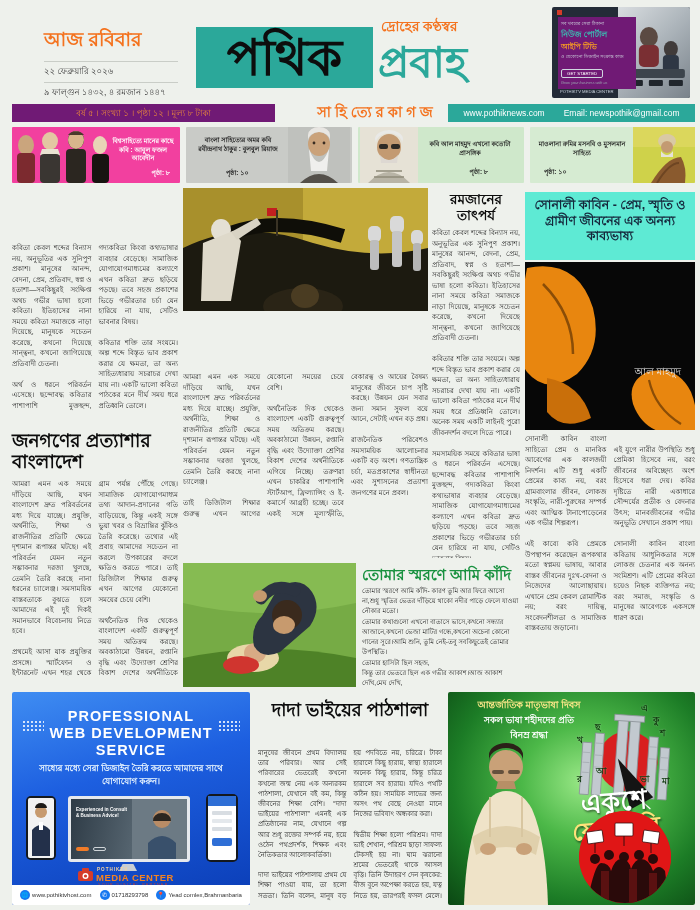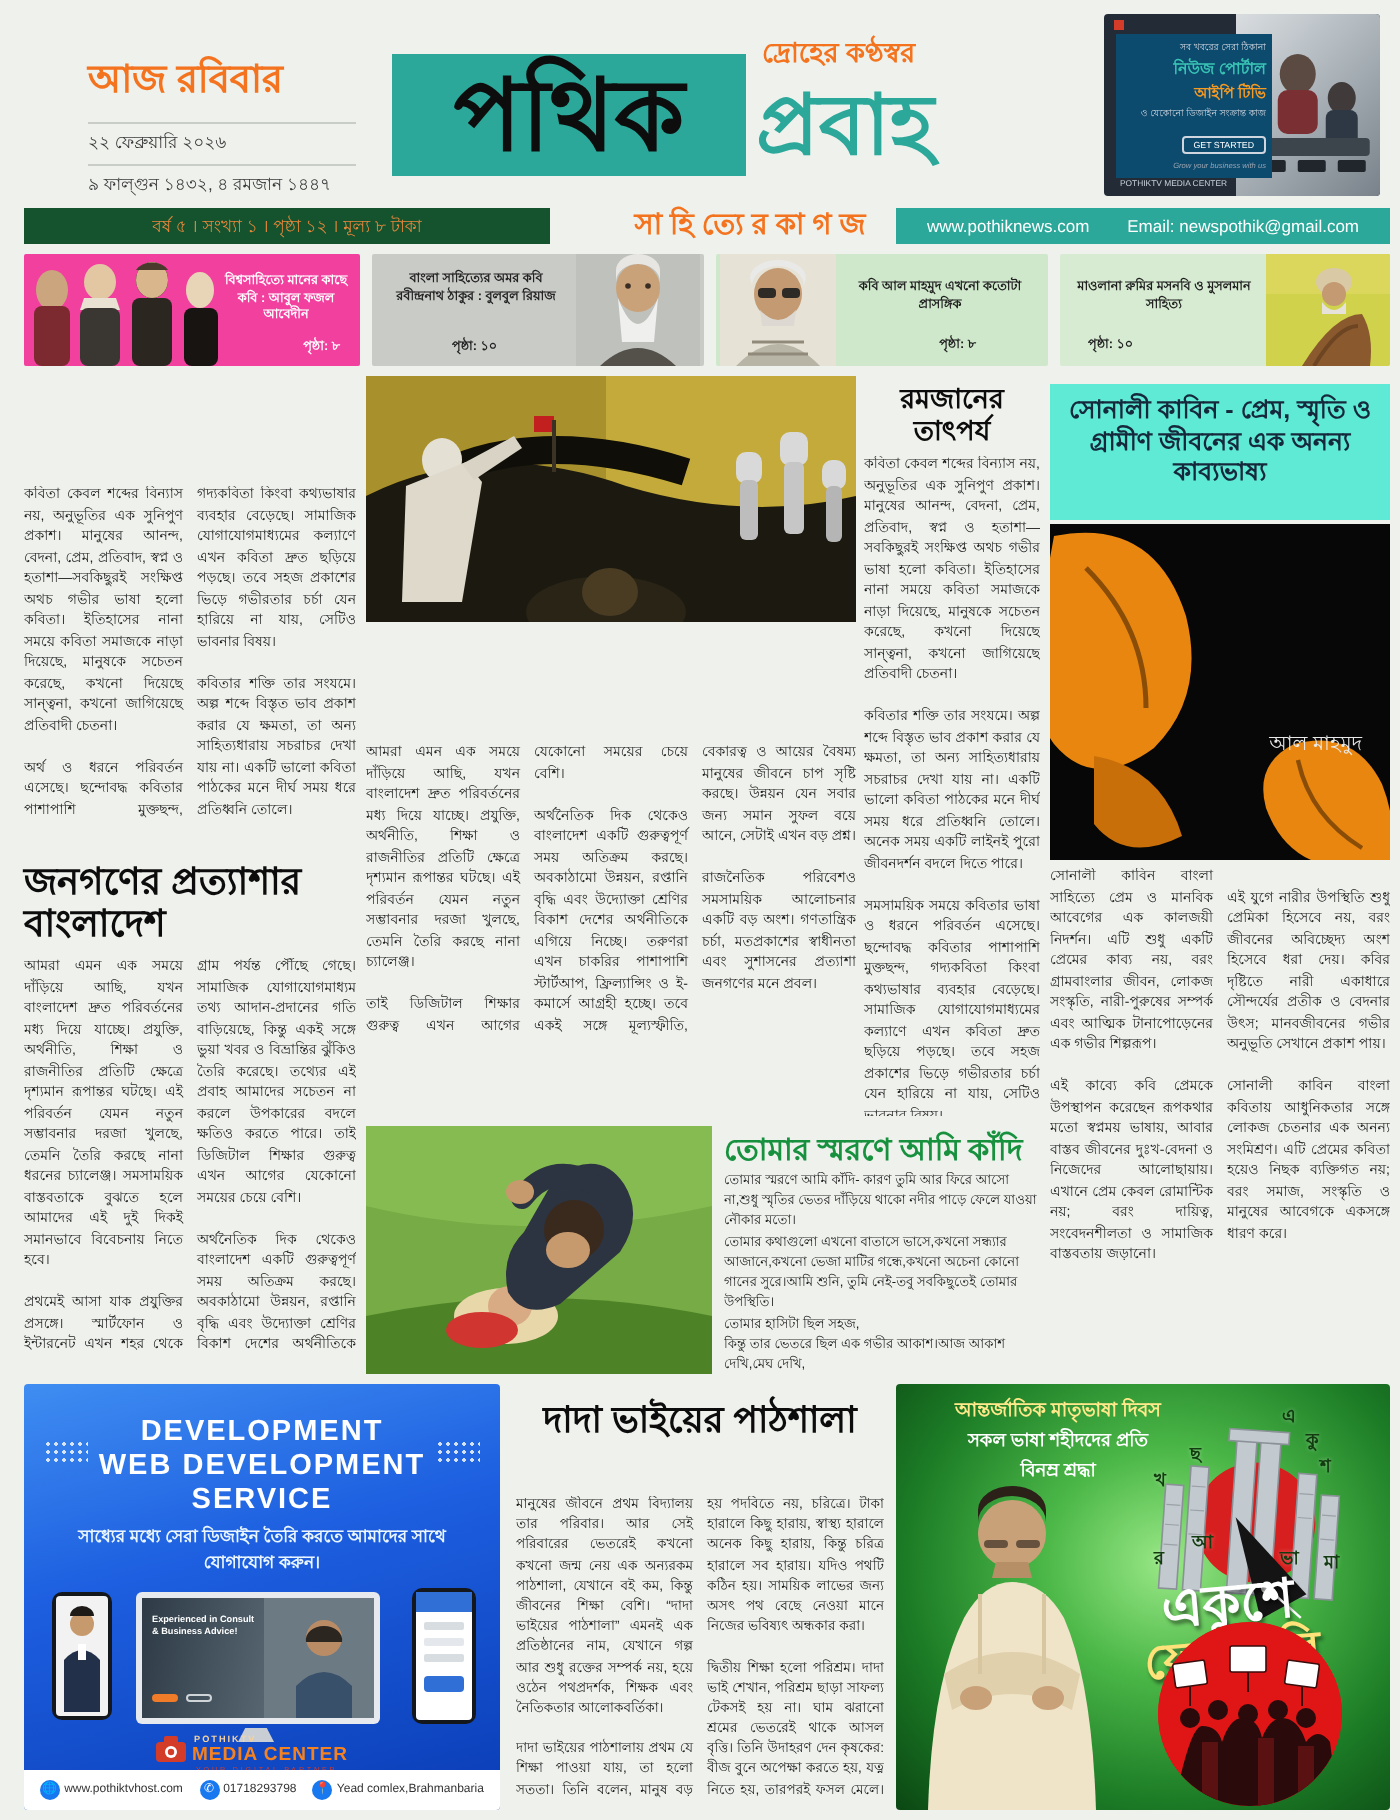--- a/index.html
+++ b/index.html
@@ -7,29 +7,29 @@
   #page { position:relative; width:700px; height:910px; background:#eef1ec; overflow:hidden; margin:0 auto; }
   .abs { position:absolute; }
 
   
   .date-title { color:#f4731f; font-weight:bold; font-size:19px; }
   .date-sub { color:#3a3a3a; font-size:8.5px; padding:3px 0; border-top:1px solid #c9cdc7; }
   .masthead-box { background:#2ba89a; display:flex; align-items:center; justify-content:center; }
   .masthead1 { color:#0d0d0d; font-weight:bold; font-size:50px; line-height:1; }
   .masthead2 { color:#2ba89a; font-weight:bold; font-size:42px; line-height:1; }
   .tagline { color:#f4731f; font-weight:bold; font-size:13.5px; }
-  .issue-bar { background:#14532d; color:#e8873c; font-size:8.5px; text-align:center; line-height:18px; }
+  .issue-bar { background:#701a75; color:#e8873c; font-size:8.5px; text-align:center; line-height:18px; }
   .category { color:#f4731f; font-weight:bold; font-size:14.5px; text-align:center; }
   .contact-bar { background:#2ba89a; color:#ffffff; font-size:8.5px; line-height:18px; display:flex; justify-content:space-around; padding:0 6px; }
 
   
   .top-ad { background:#232b37; overflow:hidden; border-radius:2px; cursor:pointer; }
   .top-ad-photo { position:absolute; right:0; top:0; width:52%; height:100%;
      background:linear-gradient(135deg,#d9dde0 0%,#aeb6bc 45%,#79828a 100%); }
-  .top-ad-card { position:absolute; left:6px; top:10px; width:78px; height:72px; background:#0c4a6e; padding:3px; text-align:right; }
+  .top-ad-card { position:absolute; left:6px; top:10px; width:78px; height:72px; background:#701a75; padding:3px; text-align:left; }
   .ta-line { color:#cfd6df; font-size:4.6px; }
   .ta-t1 { color:#39c3b4; font-weight:bold; font-size:8px; }
   .ta-t2 { color:#f59a23; font-weight:bold; font-size:7.5px; }
   .ta-btn { display:inline-block; margin-top:2px; border:1px solid #cfd6df; color:#fff; font-size:4.4px; padding:1px 5px; border-radius:2px; }
   .ta-tag { color:#9aa4b0; font-size:3.8px; font-style:italic; margin-top:2px; }
   .ta-brand { position:absolute; left:8px; bottom:4px; color:#c9d2dc; font-size:4.2px; }
 
   
   .feat { top:127px; height:56px; overflow:hidden; border-radius:1px; cursor:pointer; }
   .feat-title { font-size:6.4px; font-weight:bold; line-height:1.35; text-align:center; }
@@ -286,21 +286,21 @@
 
 এই কাব্যে কবি প্রেমকে উপস্থাপন করেছেন রূপকথার মতো স্বপ্নময় ভাষায়, আবার বাস্তব জীবনের দুঃখ-বেদনা ও নিজেদের আলোছায়ায়। এখানে প্রেম কেবল রোমান্টিক নয়; বরং দায়িত্ব, সংবেদনশীলতা ও সামাজিক বাস্তবতায় জড়ানো।
 
 এই যুগে নারীর উপস্থিতি শুধু প্রেমিকা হিসেবে নয়, বরং জীবনের অবিচ্ছেদ্য অংশ হিসেবে ধরা দেয়। কবির দৃষ্টিতে নারী একাধারে সৌন্দর্যের প্রতীক ও বেদনার উৎস; মানবজীবনের গভীর অনুভূতি সেখানে প্রকাশ পায়।
 
 সোনালী কাবিন বাংলা কবিতায় আধুনিকতার সঙ্গে লোকজ চেতনার এক অনন্য সংমিশ্রণ। এটি প্রেমের কবিতা হয়েও নিছক ব্যক্তিগত নয়; বরং সমাজ, সংস্কৃতি ও মানুষের আবেগকে একসঙ্গে ধারণ করে।</div>
 
   <div class="abs webad" style="left:12px; top:692px; width:238px; height:213px;">
     <div class="dotgrid abs" style="left:10px; top:28px;"></div>
     <div class="dotgrid abs" style="right:10px; top:28px;"></div>
-    <div class="abs webad-title" style="left:0; right:0; top:16px;">DEVELOPMENT</div>
+    <div class="abs webad-title" style="left:0; right:0; top:16px;">PROFESSIONAL</div>
     <div class="abs webad-title" style="left:0; right:0; top:33px;">WEB DEVELOPMENT</div>
     <div class="abs webad-title" style="left:0; right:0; top:50px;">SERVICE</div>
     <div class="abs webad-sub" style="left:14px; right:14px; top:70px;">সাধ্যের মধ্যে সেরা ডিজাইন তৈরি করতে আমাদের সাথে যোগাযোগ করুন।</div>
 
     <div class="abs phone" style="left:14px; top:104px; width:30px; height:64px;">
       <svg width="26" height="60" viewBox="0 0 26 60">
         <rect width="26" height="60" rx="2" fill="#f2f2f2"></rect>
         <circle cx="13" cy="14" r="6" fill="#c79a6e"></circle>
         <path d="M7 10 a6 5 0 0 1 12 0 z" fill="#1d1a17"></path>
         <path d="M4 32 q9 -10 18 0 l0 26 h-18 z" fill="#23304a"></path>

